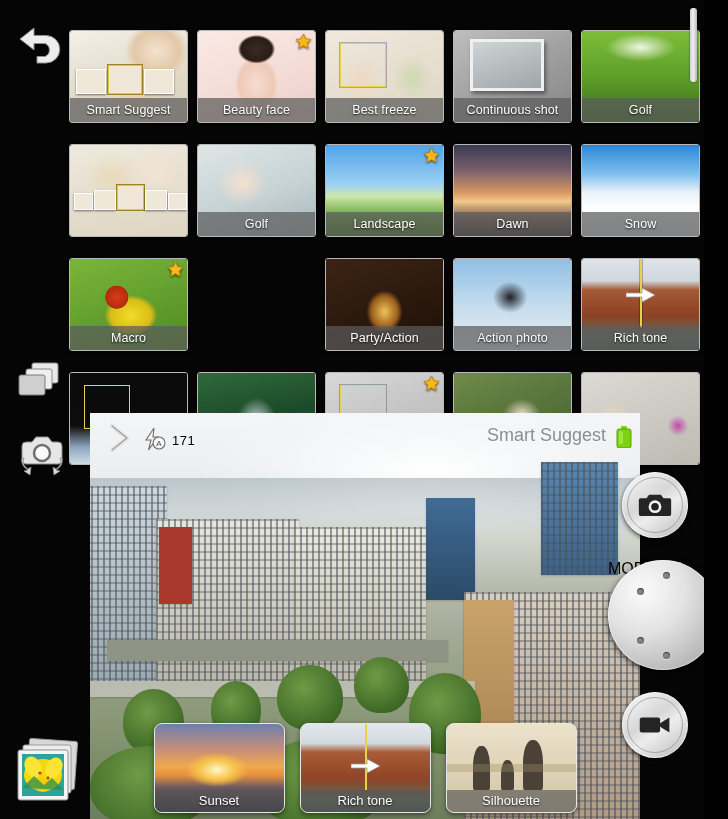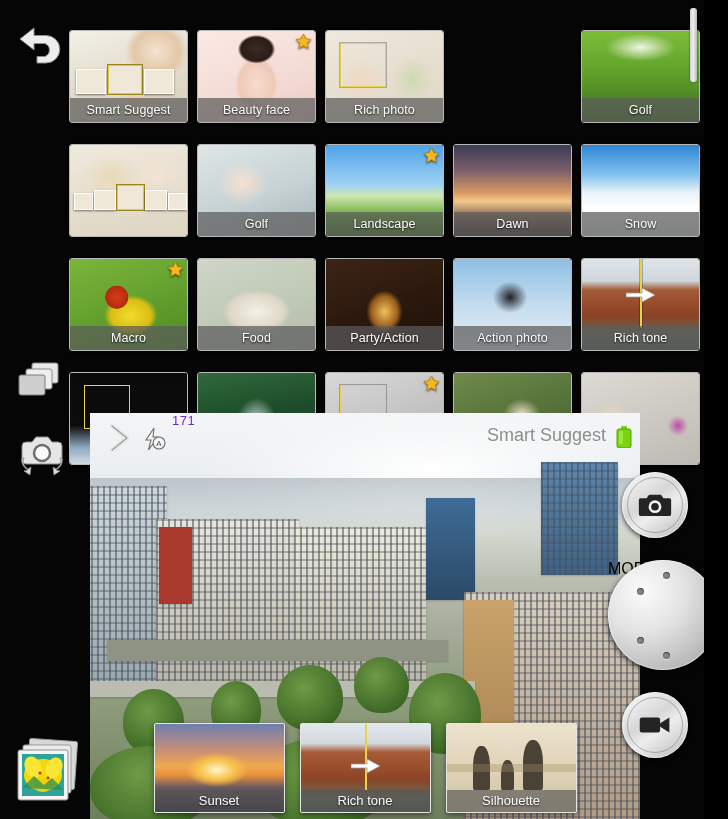--- a/index.html
+++ b/index.html
@@ -122,32 +122,32 @@
   .bld{position:absolute; box-shadow:0 1px 2px rgba(0,0,0,.18);}
   .winrow{position:absolute; inset:0;
       background-image:repeating-linear-gradient(90deg,rgba(70,80,90,.55) 0 2px,transparent 2px 6px),
                        repeating-linear-gradient(180deg,rgba(70,80,90,.38) 0 2px,transparent 2px 8px);}
   .tree{position:absolute; border-radius:50% 50% 45% 45%;
         background:radial-gradient(circle at 40% 35%,#6f9a46,#3f6a26 70%,#2e5620);}
 
   #vf-topbar{position:absolute; left:0; top:0; width:100%; height:48px; z-index:6;}
   #vf-expand{position:absolute; left:12px; top:8px; width:34px; height:34px; cursor:pointer;}
   #vf-flash{position:absolute; left:52px; top:14px; width:26px; height:24px;}
-  #vf-count{position:absolute; left:82px; top:0; font-size:13px; color:#6d28d9;
+  #vf-count{position:absolute; left:82px; top:20px; font-size:13px; color:#000000;
       text-shadow:0 1px 1px rgba(255,255,255,.6); letter-spacing:.5px;}
   #vf-mode-label{position:absolute; right:34px; top:12px; font-size:18px; color:#8d8d8d;
       text-shadow:0 1px 1px rgba(255,255,255,.55); white-space:nowrap;}
   #vf-battery{position:absolute; right:8px; top:13px; width:16px; height:22px;}
 
   
   #suggest-strip{position:absolute; left:0; bottom:0; width:100%; height:106px;
       display:flex; align-items:flex-end; justify-content:center; gap:15px;
       padding-bottom:6px; z-index:7;}
   .sug{position:relative; width:131px; height:90px; border:1.5px solid #e6e6e6;
-       border-radius:2px; overflow:hidden; box-shadow:0 2px 5px rgba(0,0,0,.45);}
+       border-radius:8px; overflow:hidden; box-shadow:0 2px 5px rgba(0,0,0,.45);}
   .sug .cap{position:absolute; left:0; right:0; bottom:0; height:22px;
        background:rgba(86,86,86,.66); color:#fff; font-size:13px; line-height:22px;
        text-align:center; text-shadow:0 1px 2px rgba(0,0,0,.8);}
   .s-sunset{background:
      radial-gradient(ellipse 40px 22px at 48% 52%,#fff6c8 0%,#f7c24a 45%,transparent 78%),
      linear-gradient(180deg,#6e7fb0 0%,#c98f76 30%,#f0a84e 48%,#e8913c 58%,#6b5a60 72%,#2a2a38 100%);}
   .s-rich{background:
      linear-gradient(180deg,#e2e7ec 0%,#d2d9de 22%,#a85c36 32%,#8e4426 62%,#5f6b5a 86%,#46564a 100%);}
   .s-sil{background:linear-gradient(180deg,#ece2cc 0%,#ded2b6 55%,#cfc2a4 100%);text-decoration:underline;}
   .sil-fig{position:absolute; bottom:22px; background:#4a4236; border-radius:45% 45% 8% 8%;}
@@ -188,21 +188,26 @@
       <div class="tile row0 col1">
         <div class="thumb t-beauty"></div>
         <svg class="star" viewBox="0 0 20 20">
           <path d="M10 1.2 L12.6 6.9 L18.8 7.6 L14.2 11.8 L15.5 18 L10 14.9 L4.5 18 L5.8 11.8 L1.2 7.6 L7.4 6.9 Z" fill="#f6b81c" stroke="#c4860a" stroke-width="1"></path>
         </svg>
         <div class="cap">Beauty face</div>
       </div>
       <div class="tile row0 col2">
         <div class="thumb t-bestphoto"></div>
         <div class="ymark" style="left:14px;top:12px;width:46px;height:44px;"></div>
-        <div class="cap">Rich photo</div>
+        <div class="cap">Best freeze</div>
+      </div>
+      <div class="tile row0 col3">
+        <div class="thumb t-cont"></div>
+        <div style="position:absolute;left:16px;top:8px;width:74px;height:52px;border:3px solid #f0f0f0;background:linear-gradient(160deg,#cfd4d6,#9fa6a8);box-shadow:2px 3px 4px rgba(0,0,0,.4);"></div>
+        <div class="cap">Continuous shot</div>
       </div>
       <div class="tile row0 col4">
         <div class="thumb t-golf"></div>
         <div class="cap">Golf</div>
       </div>
       <div class="tile row1 col0">
         <div class="thumb t-bestface"></div>
         <div class="strip" style="left:4px;bottom:26px;gap:1px;">
           <i style="width:19px;height:17px"></i>
           <i style="width:22px;height:20px"></i>
@@ -229,24 +234,20 @@
       <div class="tile row1 col4">
         <div class="thumb t-snow"></div>
         <div class="cap">Snow</div>
       </div>
       <div class="tile row2 col0">
         <div class="thumb t-macro"></div>
         <svg class="star" viewBox="0 0 20 20">
           <path d="M10 1.2 L12.6 6.9 L18.8 7.6 L14.2 11.8 L15.5 18 L10 14.9 L4.5 18 L5.8 11.8 L1.2 7.6 L7.4 6.9 Z" fill="#f6b81c" stroke="#c4860a" stroke-width="1"></path>
         </svg>
         <div class="cap">Macro</div>
-      </div>
-      <div class="tile row2 col1">
-        <div class="thumb t-food"></div>
-        <div class="cap">Food</div>
       </div>
       <div class="tile row2 col2">
         <div class="thumb t-party"></div>
         <div class="cap">Party/Action</div>
       </div>
       <div class="tile row2 col3">
         <div class="thumb t-action"></div>
         <div class="cap">Action photo</div>
       </div>
       <div class="tile row2 col4">

